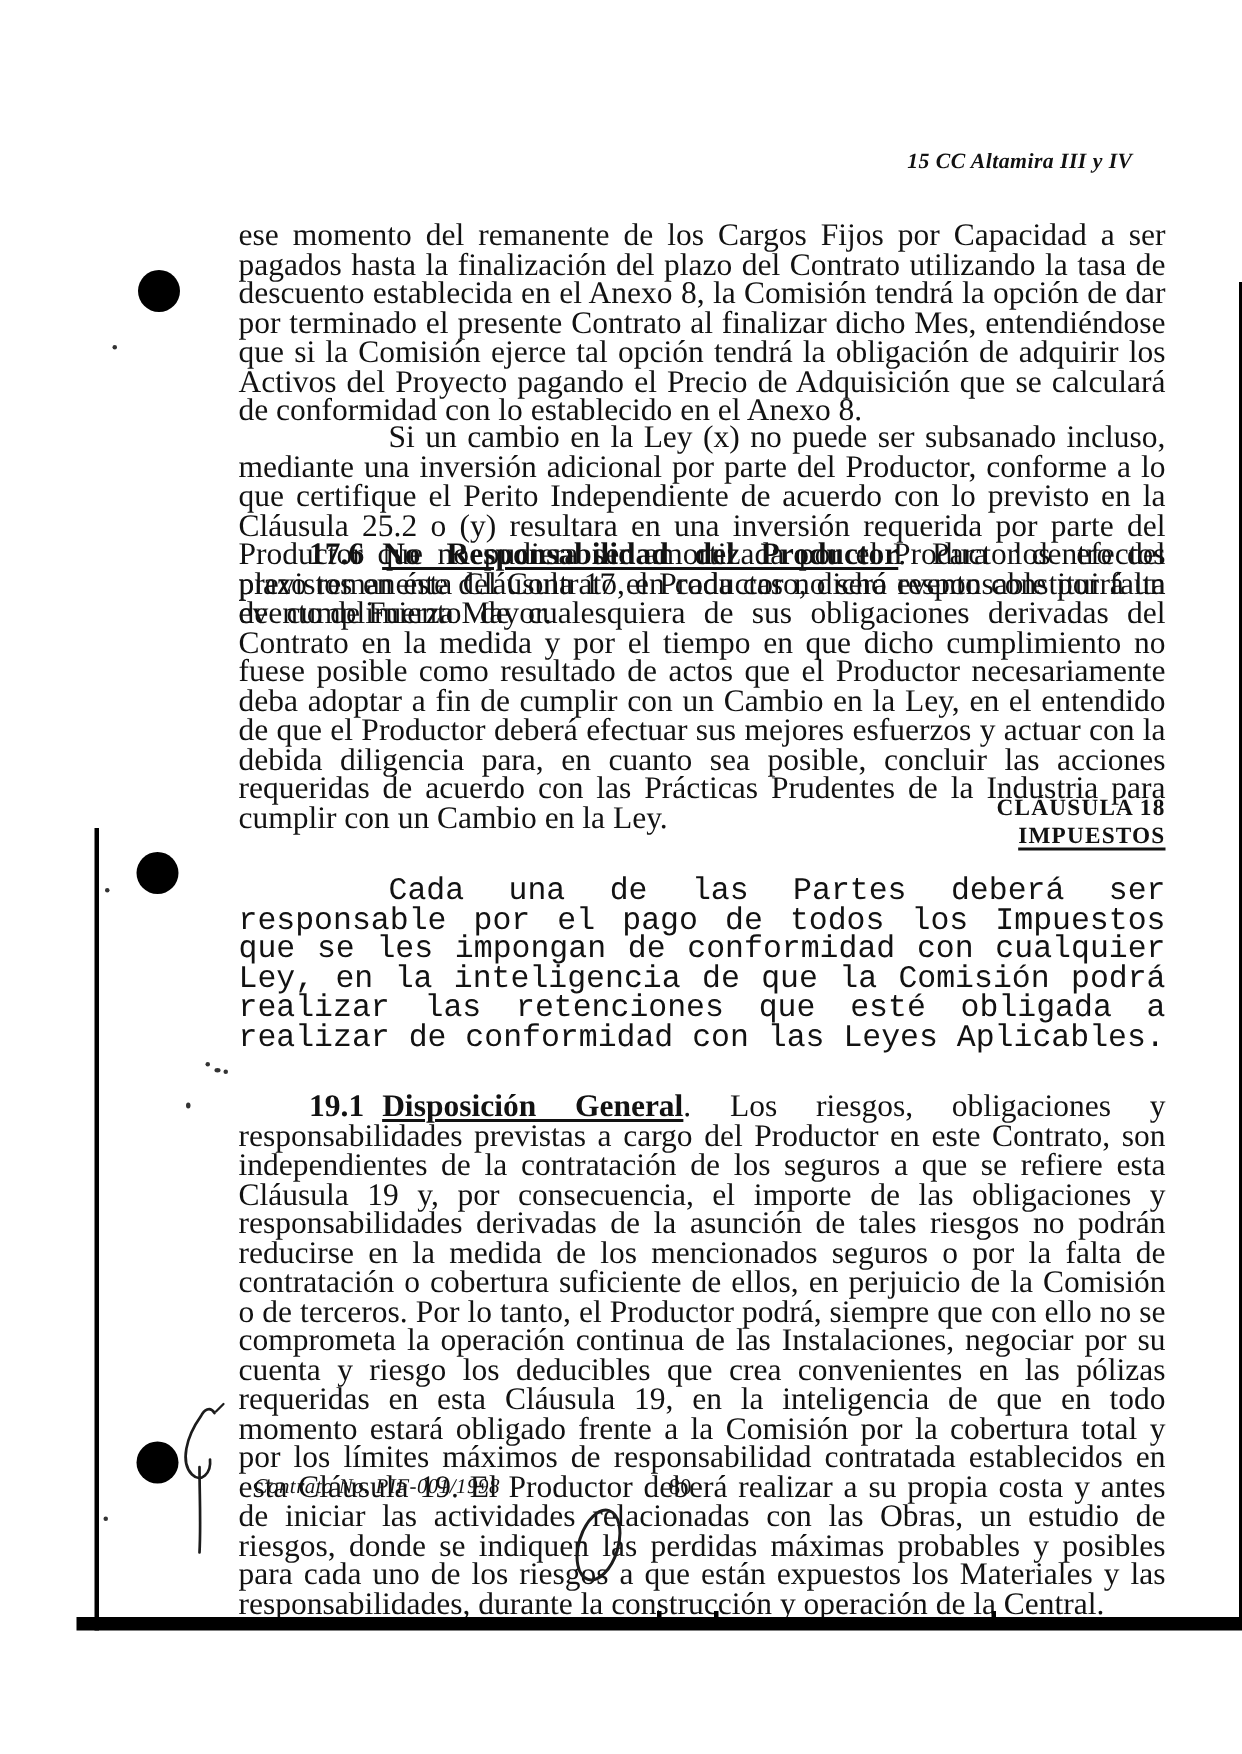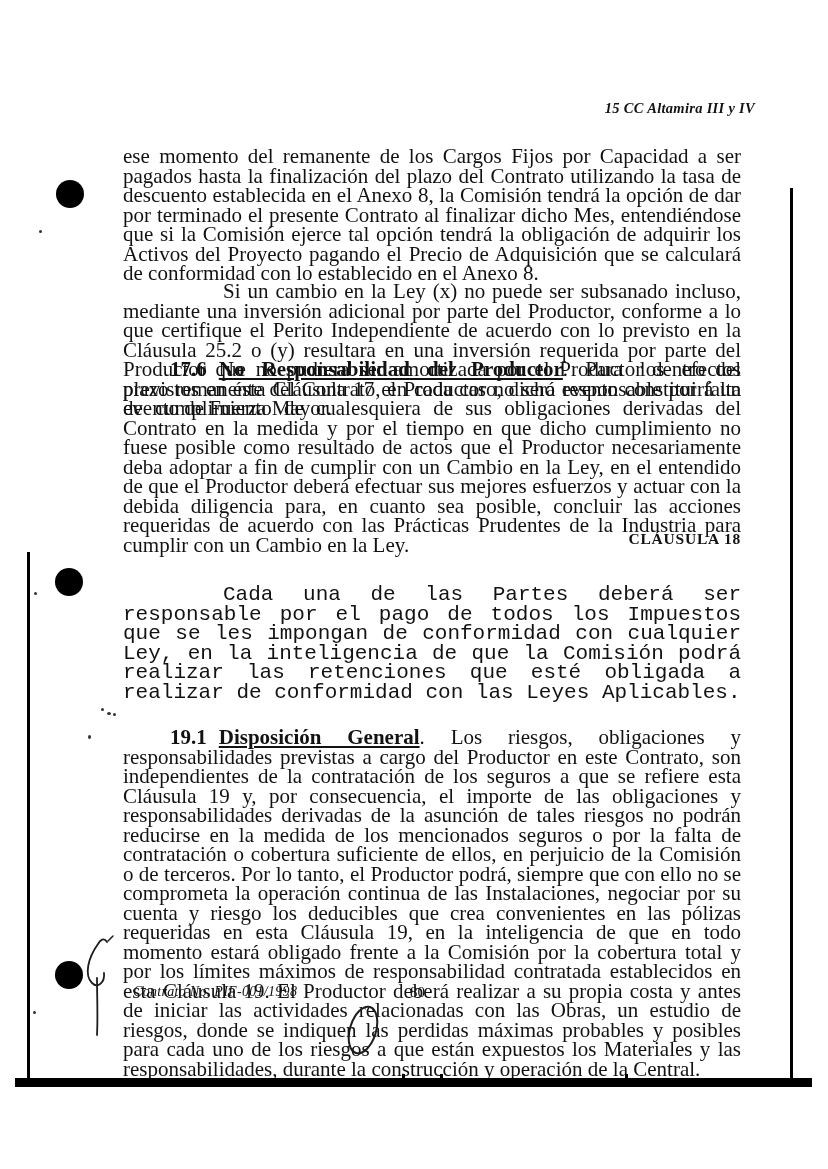--- a/index.html
+++ b/index.html
@@ -5,21 +5,21 @@
   * { margin: 0; padding: 0; box-sizing: border-box; }
   html, body { width: 828px; height: 1169px; }
   body {
     position: relative;
     width: 828px; height: 1169px;
     background: #ffffff;
     font-family: "Liberation Serif", "DejaVu Serif", serif;
     color: #121212;
     overflow: hidden;
   }
-  .page { position: absolute; inset: 0; }
+  .page { position: absolute; inset: 0; margin-left: 36px; }
 
   
   .hdr {
     position: absolute; top: 100px; right: 73px;
     font-style: italic; font-weight: bold; font-size: 14.5px;
     letter-spacing: 0.3px;
   }
   .ftr-contract {
     position: absolute; top: 984px; left: 133px;
     font-style: italic; font-size: 14px; letter-spacing: 0.3px;
@@ -99,20 +99,21 @@
 
   <div class="hdr">15 CC Altamira III y IV</div>
 
   <p class="para p1">ese momento del remanente de los Cargos Fijos por Capacidad a ser pagados hasta la finalización del plazo del Contrato utilizando la tasa de descuento establecida en el Anexo 8, la Comisión tendrá la opción de dar por terminado el presente Contrato al finalizar dicho Mes, entendiéndose que si la Comisión ejerce tal opción tendrá la obligación de adquirir los Activos del Proyecto pagando el Precio de Adquisición que se calculará de conformidad con lo establecido en el Anexo 8.</p>
 
   <p class="para p2">Si un cambio en la Ley (x) no puede ser subsanado incluso, mediante una inversión adicional por parte del Productor, conforme a lo que certifique el Perito Independiente de acuerdo con lo previsto en la Cláusula 25.2 o (y) resultara en una inversión requerida por parte del Productor que no pudiera ser amortizada por el Productor dentro del plazo remanente del Contrato, en cada caso, dicho evento constituirá un evento de Fuerza Mayor.</p>
 
   <p class="para p3"><span class="sec-num">17.6</span><span class="gap"></span><span class="sec-title">No Responsabilidad del Productor</span><span>. Para los efectos previstos en ésta Cláusula 17 el Productor no será responsable por falta de cumplimiento de cualesquiera de sus obligaciones derivadas del Contrato en la medida y por el tiempo en que dicho cumplimiento no fuese posible como resultado de actos que el Productor necesariamente deba adoptar a fin de cumplir con un Cambio en la Ley, en el entendido de que el Productor deberá efectuar sus mejores esfuerzos y actuar con la debida diligencia para, en cuanto sea posible, concluir las acciones requeridas de acuerdo con las Prácticas Prudentes de la Industria para cumplir con un Cambio en la Ley.</span></p>
 
   <div class="clause c18">CLÁUSULA 18</div>
+  <div class="clause c18s"><span class="clause-sub">IMPUESTOS</span></div>
 
   <p class="para p4">Cada una de las Partes deberá ser responsable por el pago de todos los Impuestos que se les impongan de conformidad con cualquier Ley, en la inteligencia de que la Comisión podrá realizar las retenciones que esté obligada a realizar de conformidad con las Leyes Aplicables.</p>
 
 
   <p class="para p5"><span class="sec-num">19.1</span><span class="gap"></span><span class="sec-title">Disposición General</span><span>.  Los riesgos, obligaciones y responsabilidades previstas a cargo del Productor en este Contrato, son independientes de la contratación de los seguros a que se refiere esta Cláusula 19 y, por consecuencia, el importe de las obligaciones y responsabilidades derivadas de la asunción de tales riesgos no podrán reducirse en la medida de los mencionados seguros o por la falta de contratación o cobertura suficiente de ellos, en perjuicio de la Comisión o de terceros.  Por lo tanto, el Productor podrá, siempre que con ello no se comprometa la operación continua de las Instalaciones, negociar por su cuenta y riesgo los deducibles que crea convenientes en las pólizas requeridas en esta Cláusula 19, en la inteligencia de que en todo momento estará obligado frente a la Comisión por la cobertura total y por los límites máximos de responsabilidad contratada establecidos en esta Cláusula 19. El Productor deberá realizar a su propia costa y antes de iniciar las actividades relacionadas con las Obras, un estudio de riesgos, donde se indiquen las perdidas máximas probables y posibles para cada uno de los riesgos a que están expuestos los Materiales y las responsabilidades, durante la construcción y operación de la Central.</span></p>
 
   <div class="ftr-contract">Contrato No. PIF-001/1998</div>
   <div class="ftr-page">80</div>
 
   <div class="punch-dot dot1"></div>

